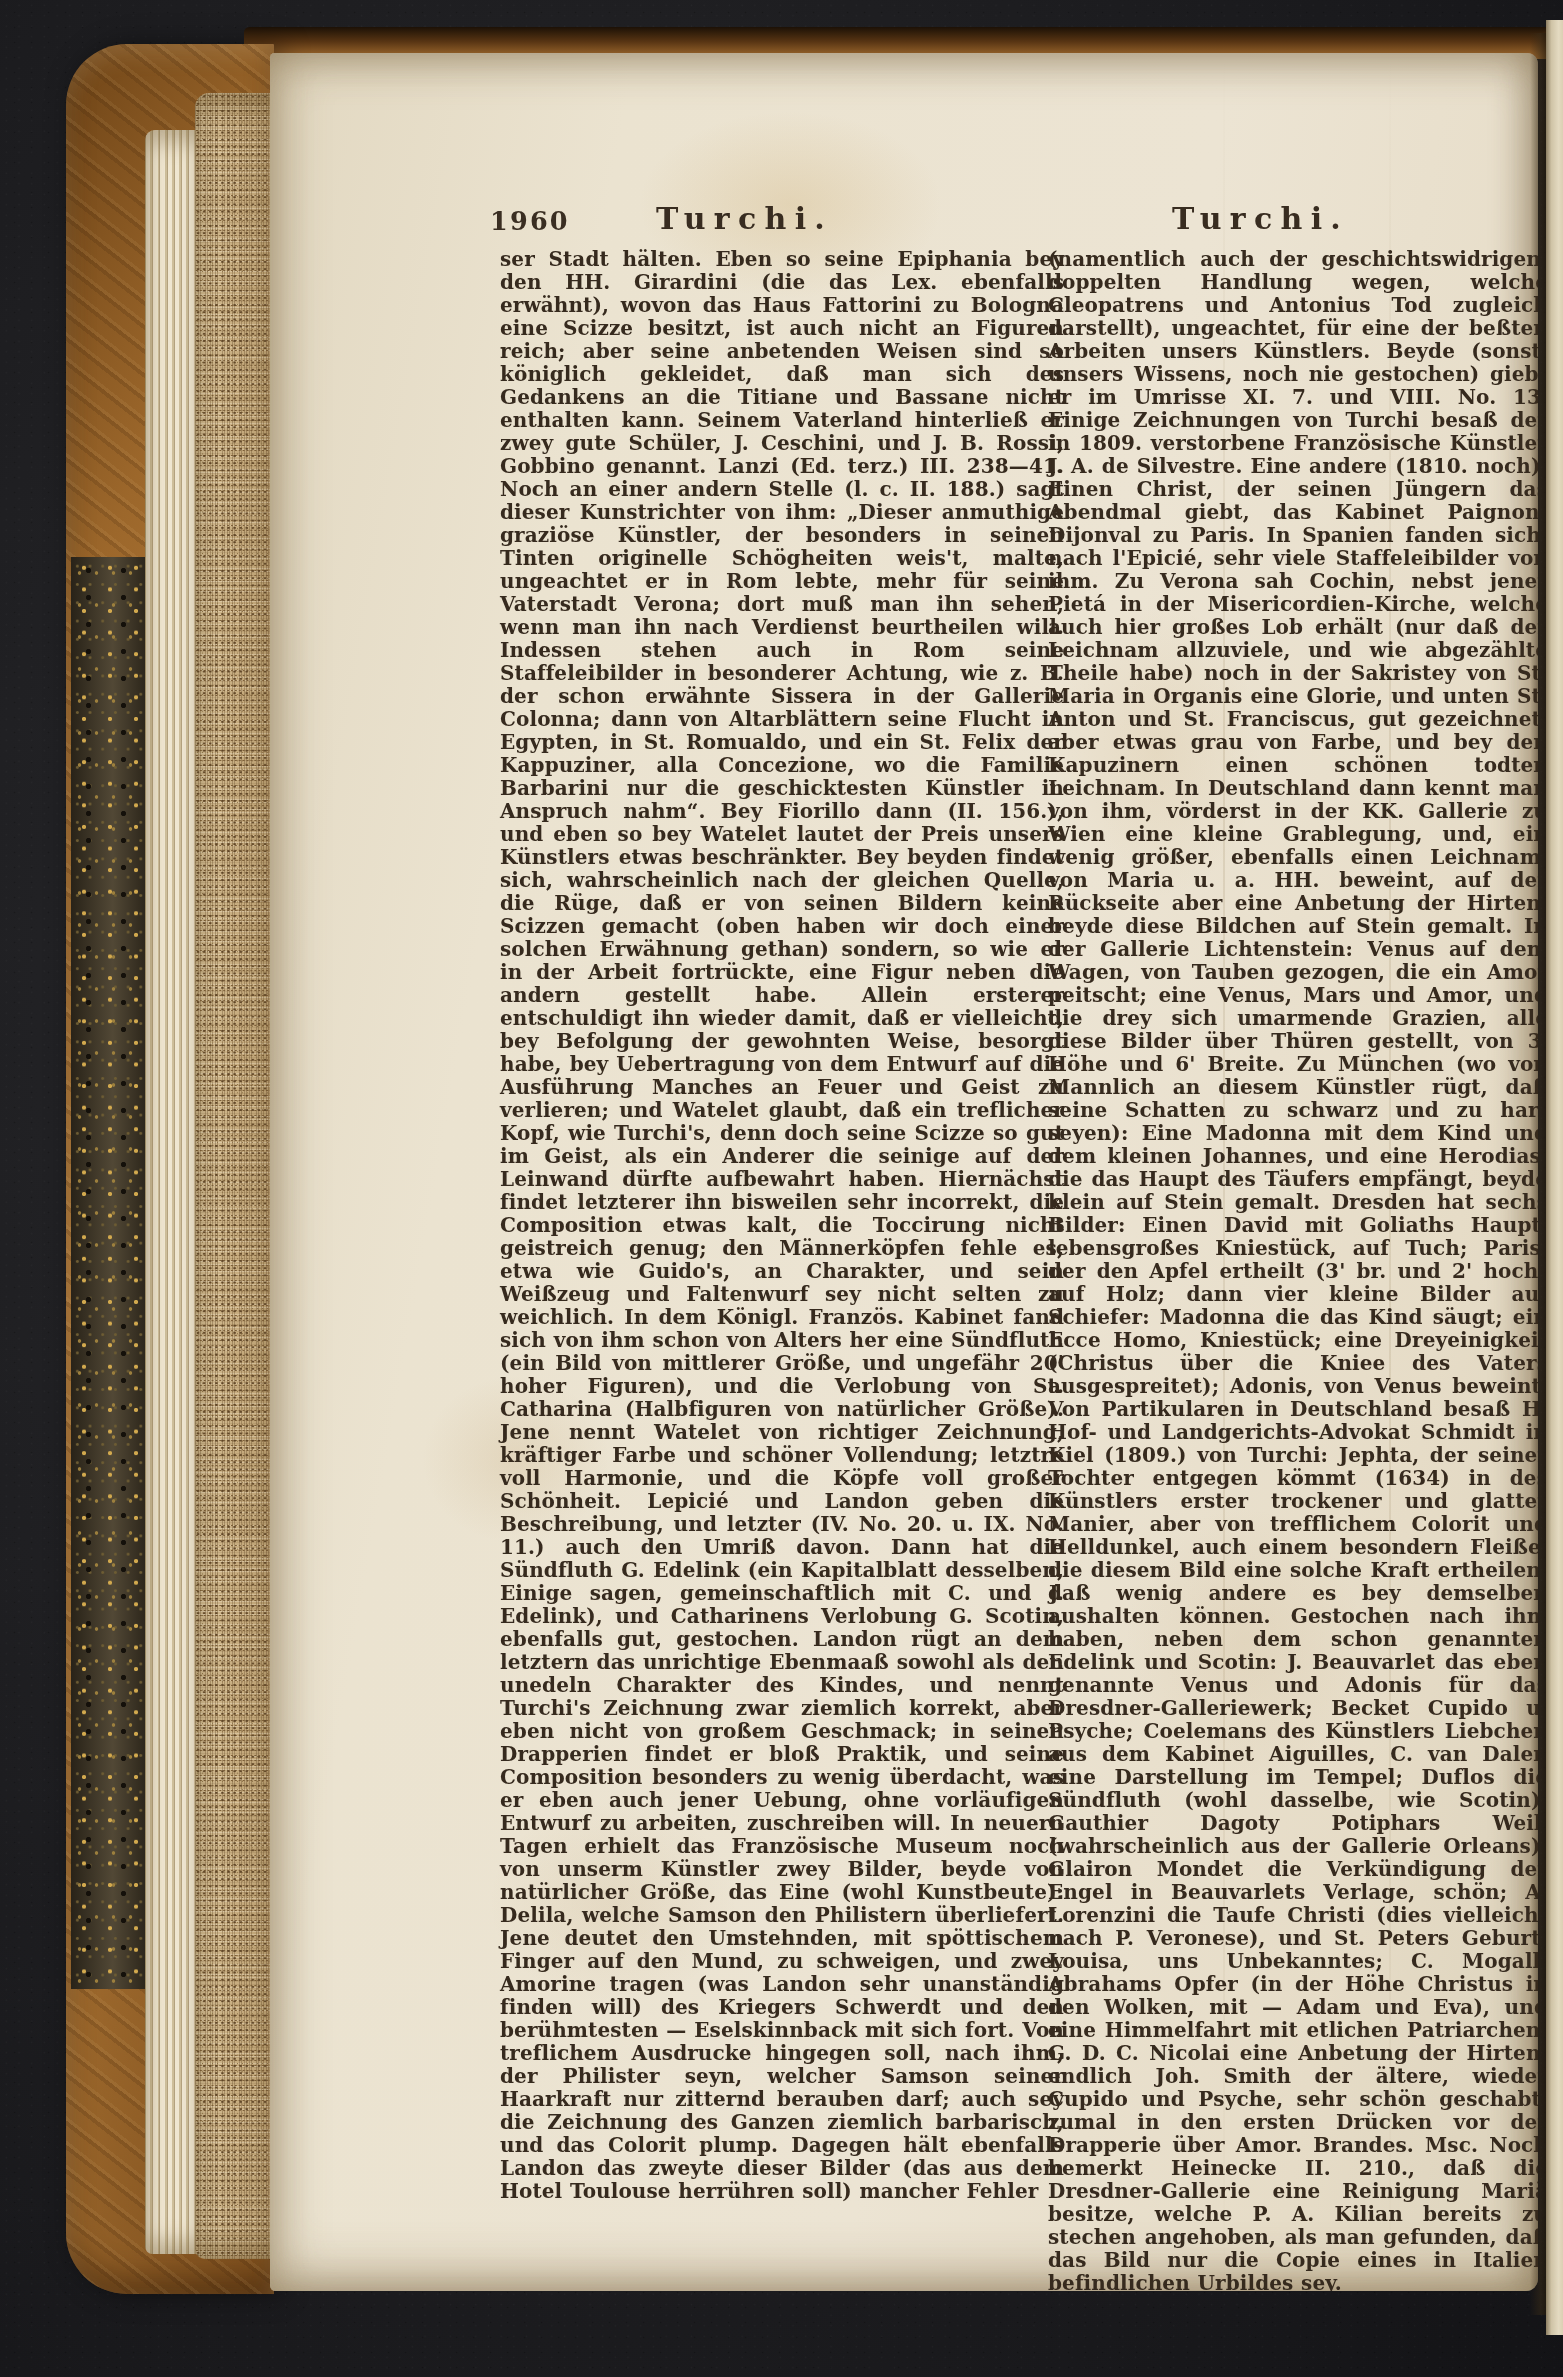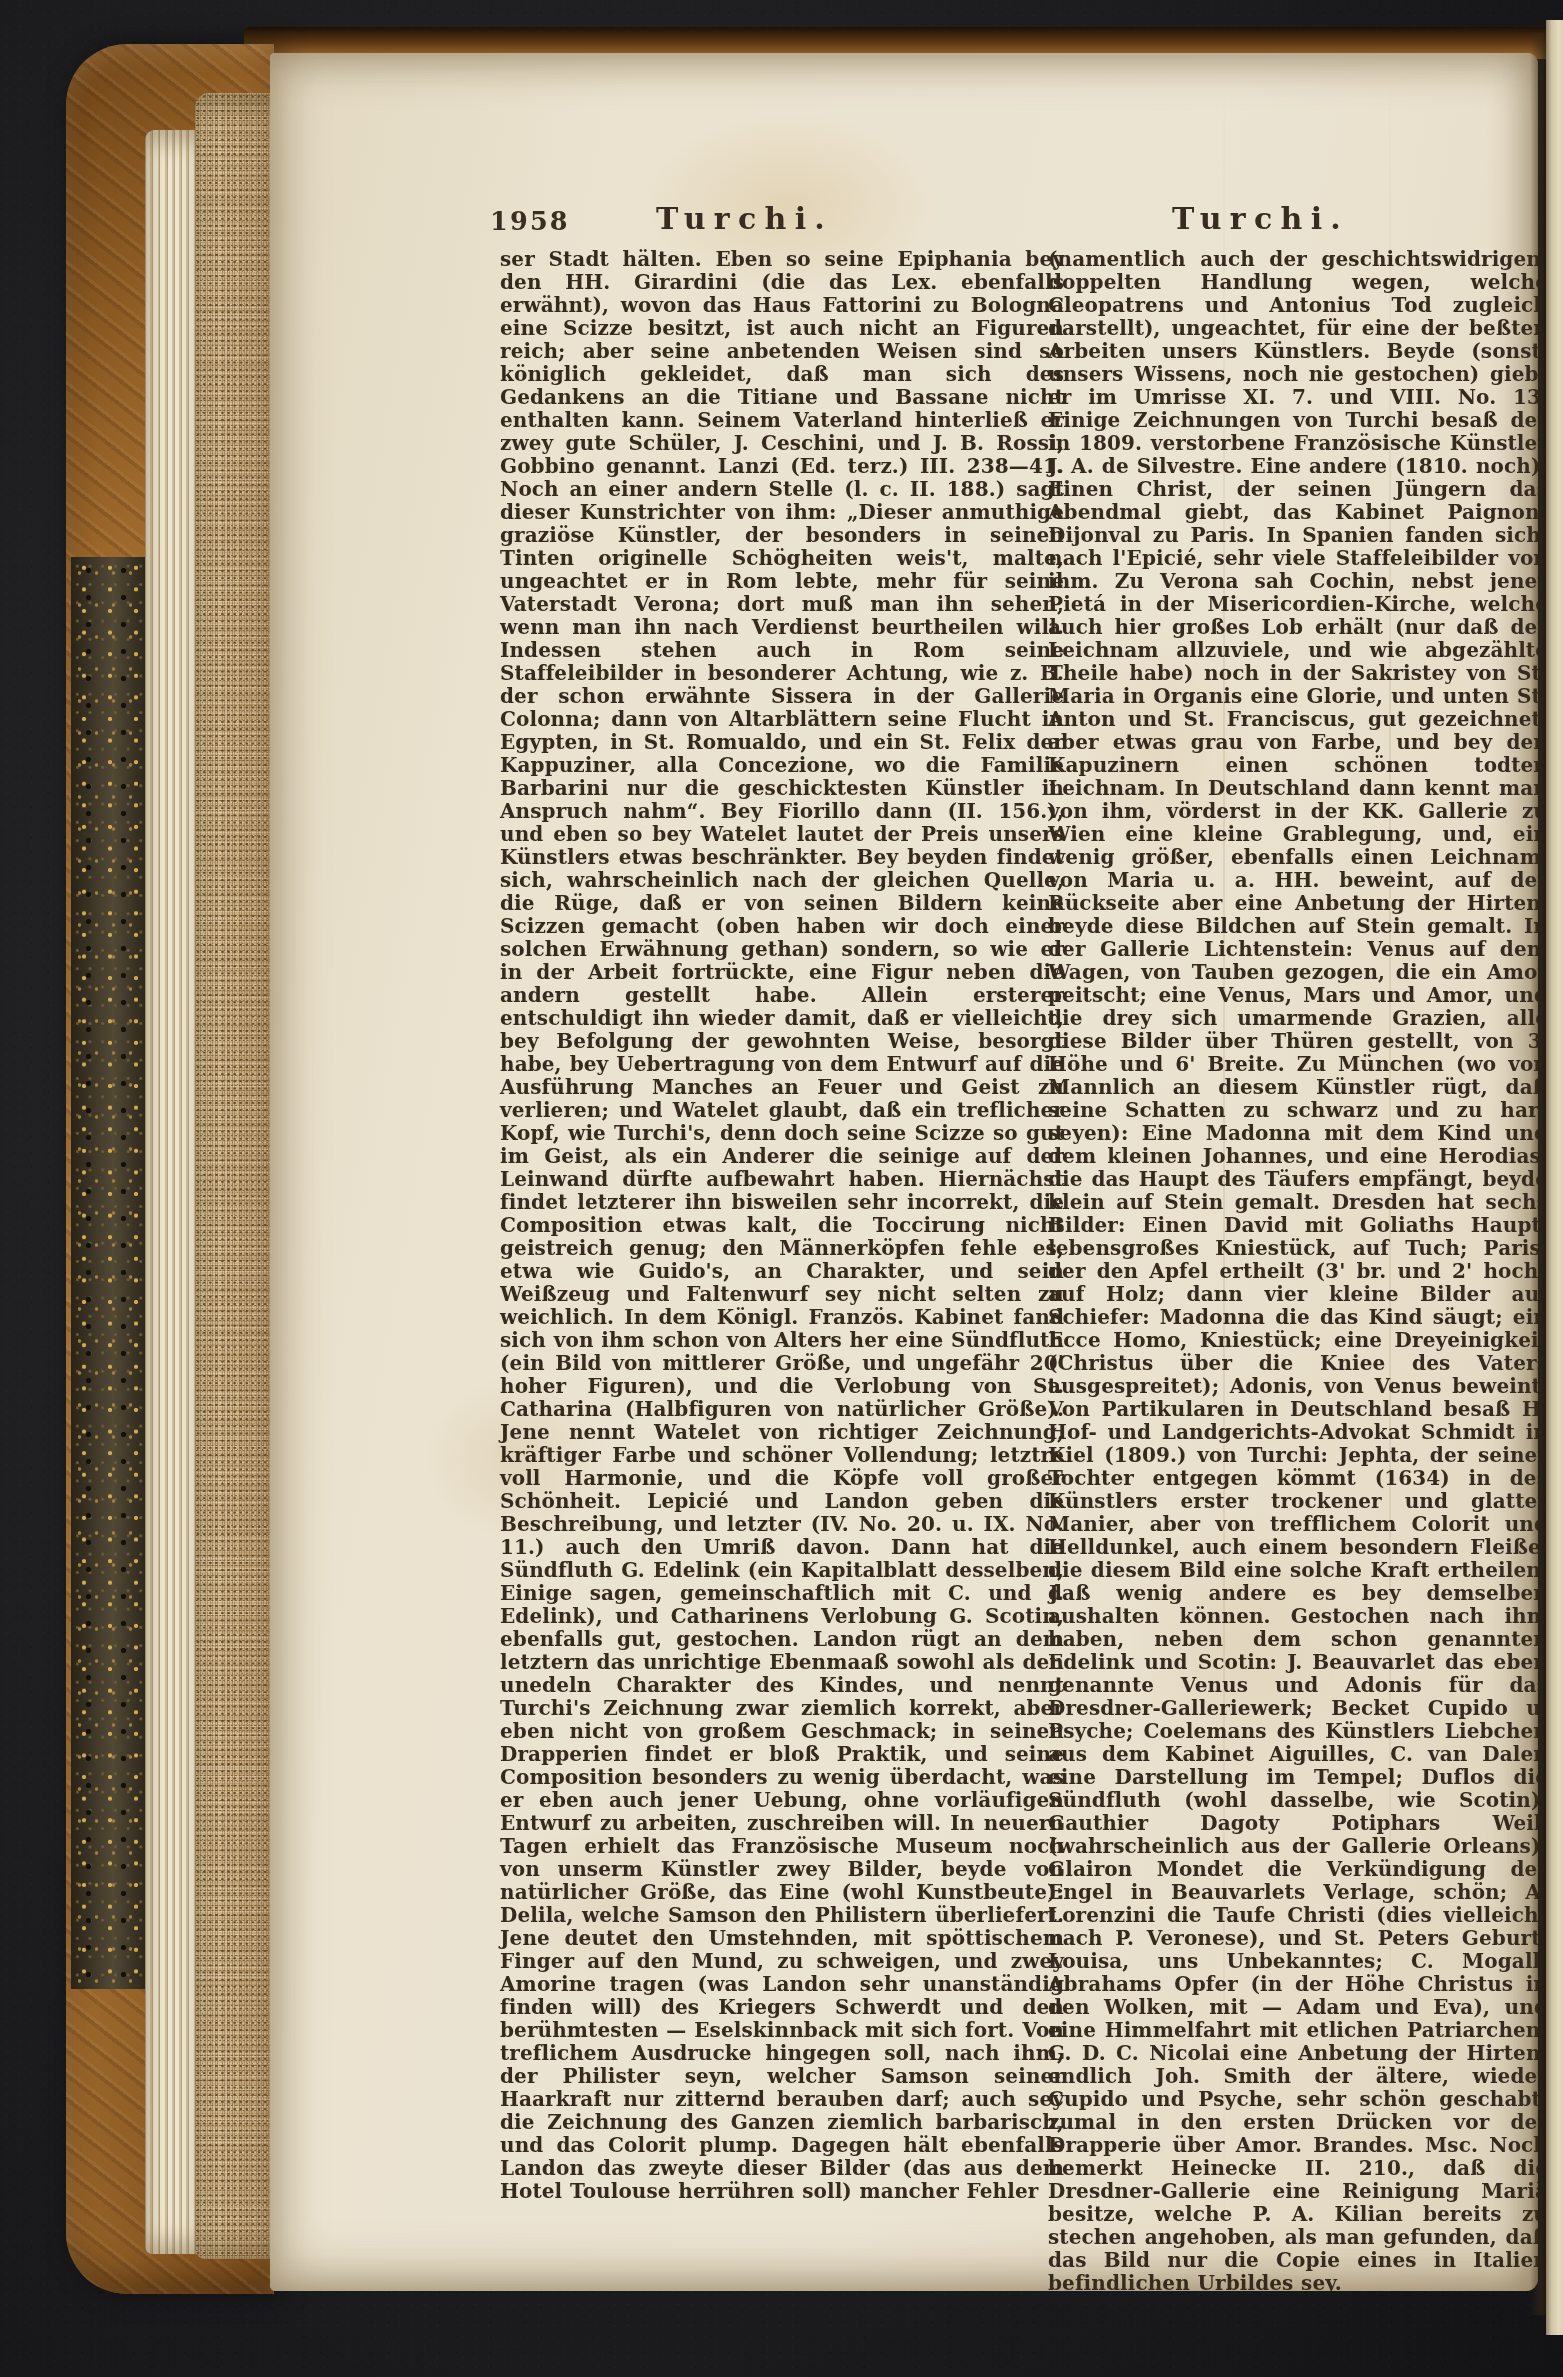--- a/index.html
+++ b/index.html
@@ -139,21 +139,21 @@
 
   <div class="main-page">
     <div class="stain s1"></div>
     <div class="stain s2"></div>
     <div class="stain s3"></div>
     <div class="stain s4"></div>
     <div class="stain s5"></div>
     <div class="crease" style="left:953px;"></div>
     <div class="crease" style="left:1119px;"></div>
 
-    <div class="pagenum print">1958</div>
+    <div class="pagenum print">1960</div>
     <div class="running-head left-col print">Turchi.</div>
     <div class="running-head right-col print">Turchi.</div>
 
     <div class="text-col left-col print">
       <p class="entry-continuation">ser Stadt hälten. Eben so seine Epiphania bey den HH. Girardini (die das Lex. ebenfalls erwähnt), wovon das Haus Fattorini zu Bologna eine Scizze besitzt, ist auch nicht an Figuren reich; aber seine anbetenden Weisen sind so königlich gekleidet, daß man sich des Gedankens an die Titiane und Bassane nicht enthalten kann. Seinem Vaterland hinterließ er zwey gute Schüler, J. Ceschini, und J. B. Rossi, Gobbino genannt. Lanzi (Ed. terz.) III. 238—41. Noch an einer andern Stelle (l. c. II. 188.) sagt dieser Kunstrichter von ihm: „Dieser anmuthige graziöse Künstler, der besonders in seinen Tinten originelle Schögheiten weis't, malte, ungeachtet er in Rom lebte, mehr für seine Vaterstadt Verona; dort muß man ihn sehen, wenn man ihn nach Verdienst beurtheilen will. Indessen stehen auch in Rom seine Staffeleibilder in besonderer Achtung, wie z. B. der schon erwähnte Sissera in der Gallerie Colonna; dann von Altarblättern seine Flucht in Egypten, in St. Romualdo, und ein St. Felix der Kappuziner, alla Concezione, wo die Familie Barbarini nur die geschicktesten Künstler in Anspruch nahm“. Bey Fiorillo dann (II. 156.), und eben so bey Watelet lautet der Preis unsers Künstlers etwas beschränkter. Bey beyden findet sich, wahrscheinlich nach der gleichen Quelle, die Rüge, daß er von seinen Bildern keine Scizzen gemacht (oben haben wir doch einer solchen Erwähnung gethan) sondern, so wie er in der Arbeit fortrückte, eine Figur neben die andern gestellt habe. Allein ersterer entschuldigt ihn wieder damit, daß er vielleicht, bey Befolgung der gewohnten Weise, besorgt habe, bey Uebertragung von dem Entwurf auf die Ausführung Manches an Feuer und Geist zu verlieren; und Watelet glaubt, daß ein treflicher Kopf, wie Turchi's, denn doch seine Scizze so gut im Geist, als ein Anderer die seinige auf der Leinwand dürfte aufbewahrt haben. Hiernächst findet letzterer ihn bisweilen sehr incorrekt, die Composition etwas kalt, die Toccirung nicht geistreich genug; den Männerköpfen fehle es, etwa wie Guido's, an Charakter, und sein Weißzeug und Faltenwurf sey nicht selten zu weichlich. In dem Königl. Französ. Kabinet fand sich von ihm schon von Alters her eine Sündfluth (ein Bild von mittlerer Größe, und ungefähr 20' hoher Figuren), und die Verlobung von St. Catharina (Halbfiguren von natürlicher Größe). Jene nennt Watelet von richtiger Zeichnung, kräftiger Farbe und schöner Vollendung; letztre voll Harmonie, und die Köpfe voll großer Schönheit. Lepicié und Landon geben die Beschreibung, und letzter (IV. No. 20. u. IX. No. 11.) auch den Umriß davon. Dann hat die Sündfluth G. Edelink (ein Kapitalblatt desselben, Einige sagen, gemeinschaftlich mit C. und J. Edelink), und Catharinens Verlobung G. Scotin, ebenfalls gut, gestochen. Landon rügt an dem letztern das unrichtige Ebenmaaß sowohl als den unedeln Charakter des Kindes, und nennt Turchi's Zeichnung zwar ziemlich korrekt, aber eben nicht von großem Geschmack; in seinen Drapperien findet er bloß Praktik, und seine Composition besonders zu wenig überdacht, was er eben auch jener Uebung, ohne vorläufigen Entwurf zu arbeiten, zuschreiben will. In neuern Tagen erhielt das Französische Museum noch von unserm Künstler zwey Bilder, beyde von natürlicher Größe, das Eine (wohl Kunstbeute): Delila, welche Samson den Philistern überliefert. Jene deutet den Umstehnden, mit spöttischem Finger auf den Mund, zu schweigen, und zwey Amorine tragen (was Landon sehr unanständig finden will) des Kriegers Schwerdt und den berühmtesten — Eselskinnback mit sich fort. Von treflichem Ausdrucke hingegen soll, nach ihm, der Philister seyn, welcher Samson seiner Haarkraft nur zitternd berauben darf; auch sey die Zeichnung des Ganzen ziemlich barbarisch, und das Colorit plump. Dagegen hält ebenfalls Landon das zweyte dieser Bilder (das aus dem Hotel Toulouse herrühren soll) mancher Fehler</p>
     </div>
 
     <div class="text-col right-col print">
       <p class="entry-continuation">(namentlich auch der geschichtswidrigen, doppelten Handlung wegen, welche Cleopatrens und Antonius Tod zugleich darstellt), ungeachtet, für eine der beßten Arbeiten unsers Künstlers. Beyde (sonst, unsers Wissens, noch nie gestochen) giebt er im Umrisse XI. 7. und VIII. No. 13. Einige Zeichnungen von Turchi besaß der in 1809. verstorbene Französische Künstler J. A. de Silvestre. Eine andere (1810. noch): Einen Christ, der seinen Jüngern das Abendmal giebt, das Kabinet Paignon-Dijonval zu Paris. In Spanien fanden sich, nach l'Epicié, sehr viele Staffeleibilder von ihm. Zu Verona sah Cochin, nebst jener Pietá in der Misericordien-Kirche, welche auch hier großes Lob erhält (nur daß der Leichnam allzuviele, und wie abgezählte Theile habe) noch in der Sakristey von St. Maria in Organis eine Glorie, und unten St. Anton und St. Franciscus, gut gezeichnet, aber etwas grau von Farbe, und bey den Kapuzinern einen schönen todten Leichnam. In Deutschland dann kennt man von ihm, vörderst in der KK. Gallerie zu Wien eine kleine Grablegung, und, ein wenig größer, ebenfalls einen Leichnam, von Maria u. a. HH. beweint, auf der Rückseite aber eine Anbetung der Hirten, beyde diese Bildchen auf Stein gemalt. In der Gallerie Lichtenstein: Venus auf dem Wagen, von Tauben gezogen, die ein Amor peitscht; eine Venus, Mars und Amor, und die drey sich umarmende Grazien, alle diese Bilder über Thüren gestellt, von 3' Höhe und 6' Breite. Zu München (wo von Mannlich an diesem Künstler rügt, daß seine Schatten zu schwarz und zu hart seyen): Eine Madonna mit dem Kind und dem kleinen Johannes, und eine Herodias, die das Haupt des Täufers empfängt, beyde klein auf Stein gemalt. Dresden hat sechs Bilder: Einen David mit Goliaths Haupt, lebensgroßes Kniestück, auf Tuch; Paris, der den Apfel ertheilt (3' br. und 2' hoch) auf Holz; dann vier kleine Bilder auf Schiefer: Madonna die das Kind säugt; ein Ecce Homo, Kniestück; eine Dreyeinigkeit (Christus über die Kniee des Vaters ausgespreitet); Adonis, von Venus beweint. Von Partikularen in Deutschland besaß H. Hof- und Landgerichts-Advokat Schmidt in Kiel (1809.) von Turchi: Jephta, der seiner Tochter entgegen kömmt (1634) in des Künstlers erster trockener und glatter Manier, aber von trefflichem Colorit und Helldunkel, auch einem besondern Fleiße, die diesem Bild eine solche Kraft ertheilen, daß wenig andere es bey demselben aushalten können. Gestochen nach ihm haben, neben dem schon genannten Edelink und Scotin: J. Beauvarlet das eben genannte Venus und Adonis für das Dresdner-Galleriewerk; Becket Cupido u. Psyche; Coelemans des Künstlers Liebchen aus dem Kabinet Aiguilles, C. van Dalen eine Darstellung im Tempel; Duflos die Sündfluth (wohl dasselbe, wie Scotin); Gauthier Dagoty Potiphars Weib (wahrscheinlich aus der Gallerie Orleans); Glairon Mondet die Verkündigung der Engel in Beauvarlets Verlage, schön; A. Lorenzini die Taufe Christi (dies vielleicht nach P. Veronese), und St. Peters Geburt; Louisa, uns Unbekanntes; C. Mogalli Abrahams Opfer (in der Höhe Christus in den Wolken, mit — Adam und Eva), und eine Himmelfahrt mit etlichen Patriarchen; G. D. C. Nicolai eine Anbetung der Hirten; endlich Joh. Smith der ältere, wieder Cupido und Psyche, sehr schön geschabt, zumal in den ersten Drücken vor der Drapperie über Amor. Brandes. Msc. Noch bemerkt Heinecke II. 210., daß die Dresdner-Gallerie eine Reinigung Mariä besitze, welche P. A. Kilian bereits zu stechen angehoben, als man gefunden, daß das Bild nur die Copie eines in Italien befindlichen Urbildes sey.</p>
 

